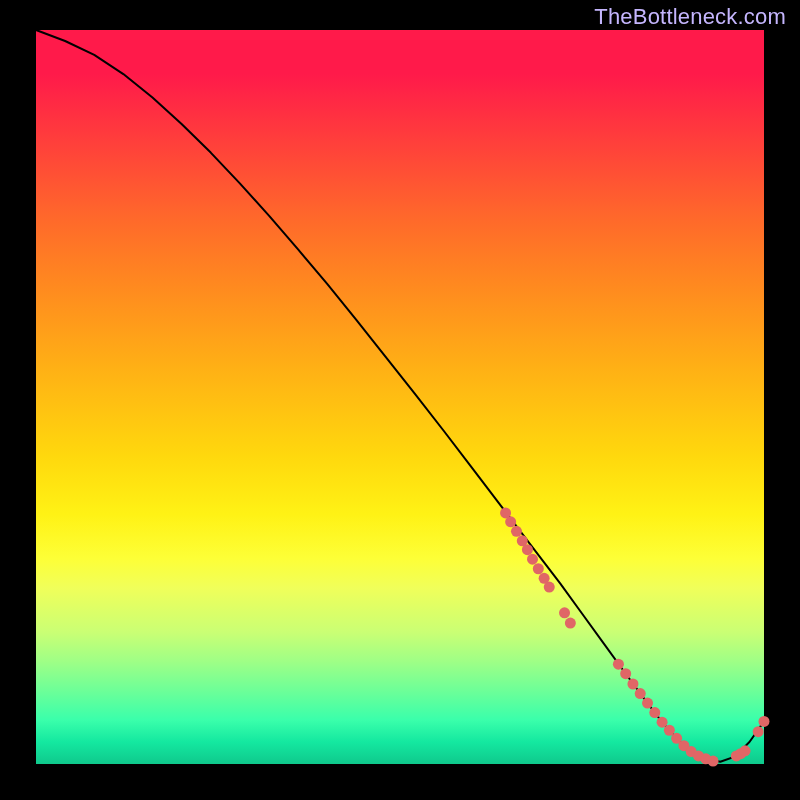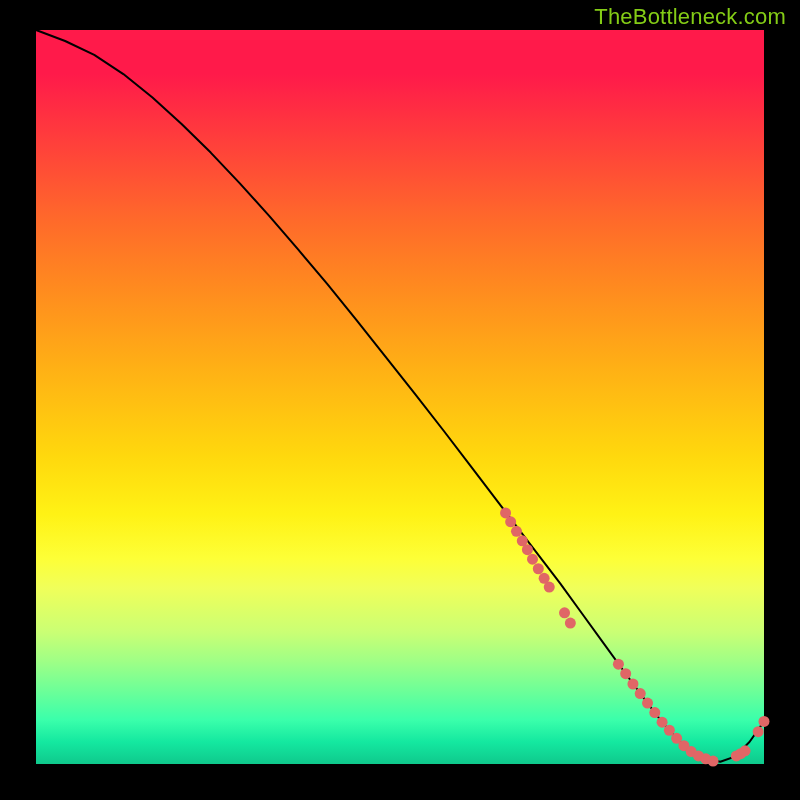--- a/index.html
+++ b/index.html
@@ -8,21 +8,21 @@
     height: 800px;
     background: #000;
     position: relative;
     font-family: Arial, sans-serif;
     overflow: hidden;
   }
   .watermark {
     position: absolute;
     top: 4px;
     right: 14px;
-    color: #84cc16;
+    color: #c4b5fd;
     font-size: 22px;
     font-weight: 500;
     z-index: 10;
     letter-spacing: 0.2px;
   }
   .plot-area {
     position: absolute;
     left: 36px;
     top: 30px;
     width: 728px;

